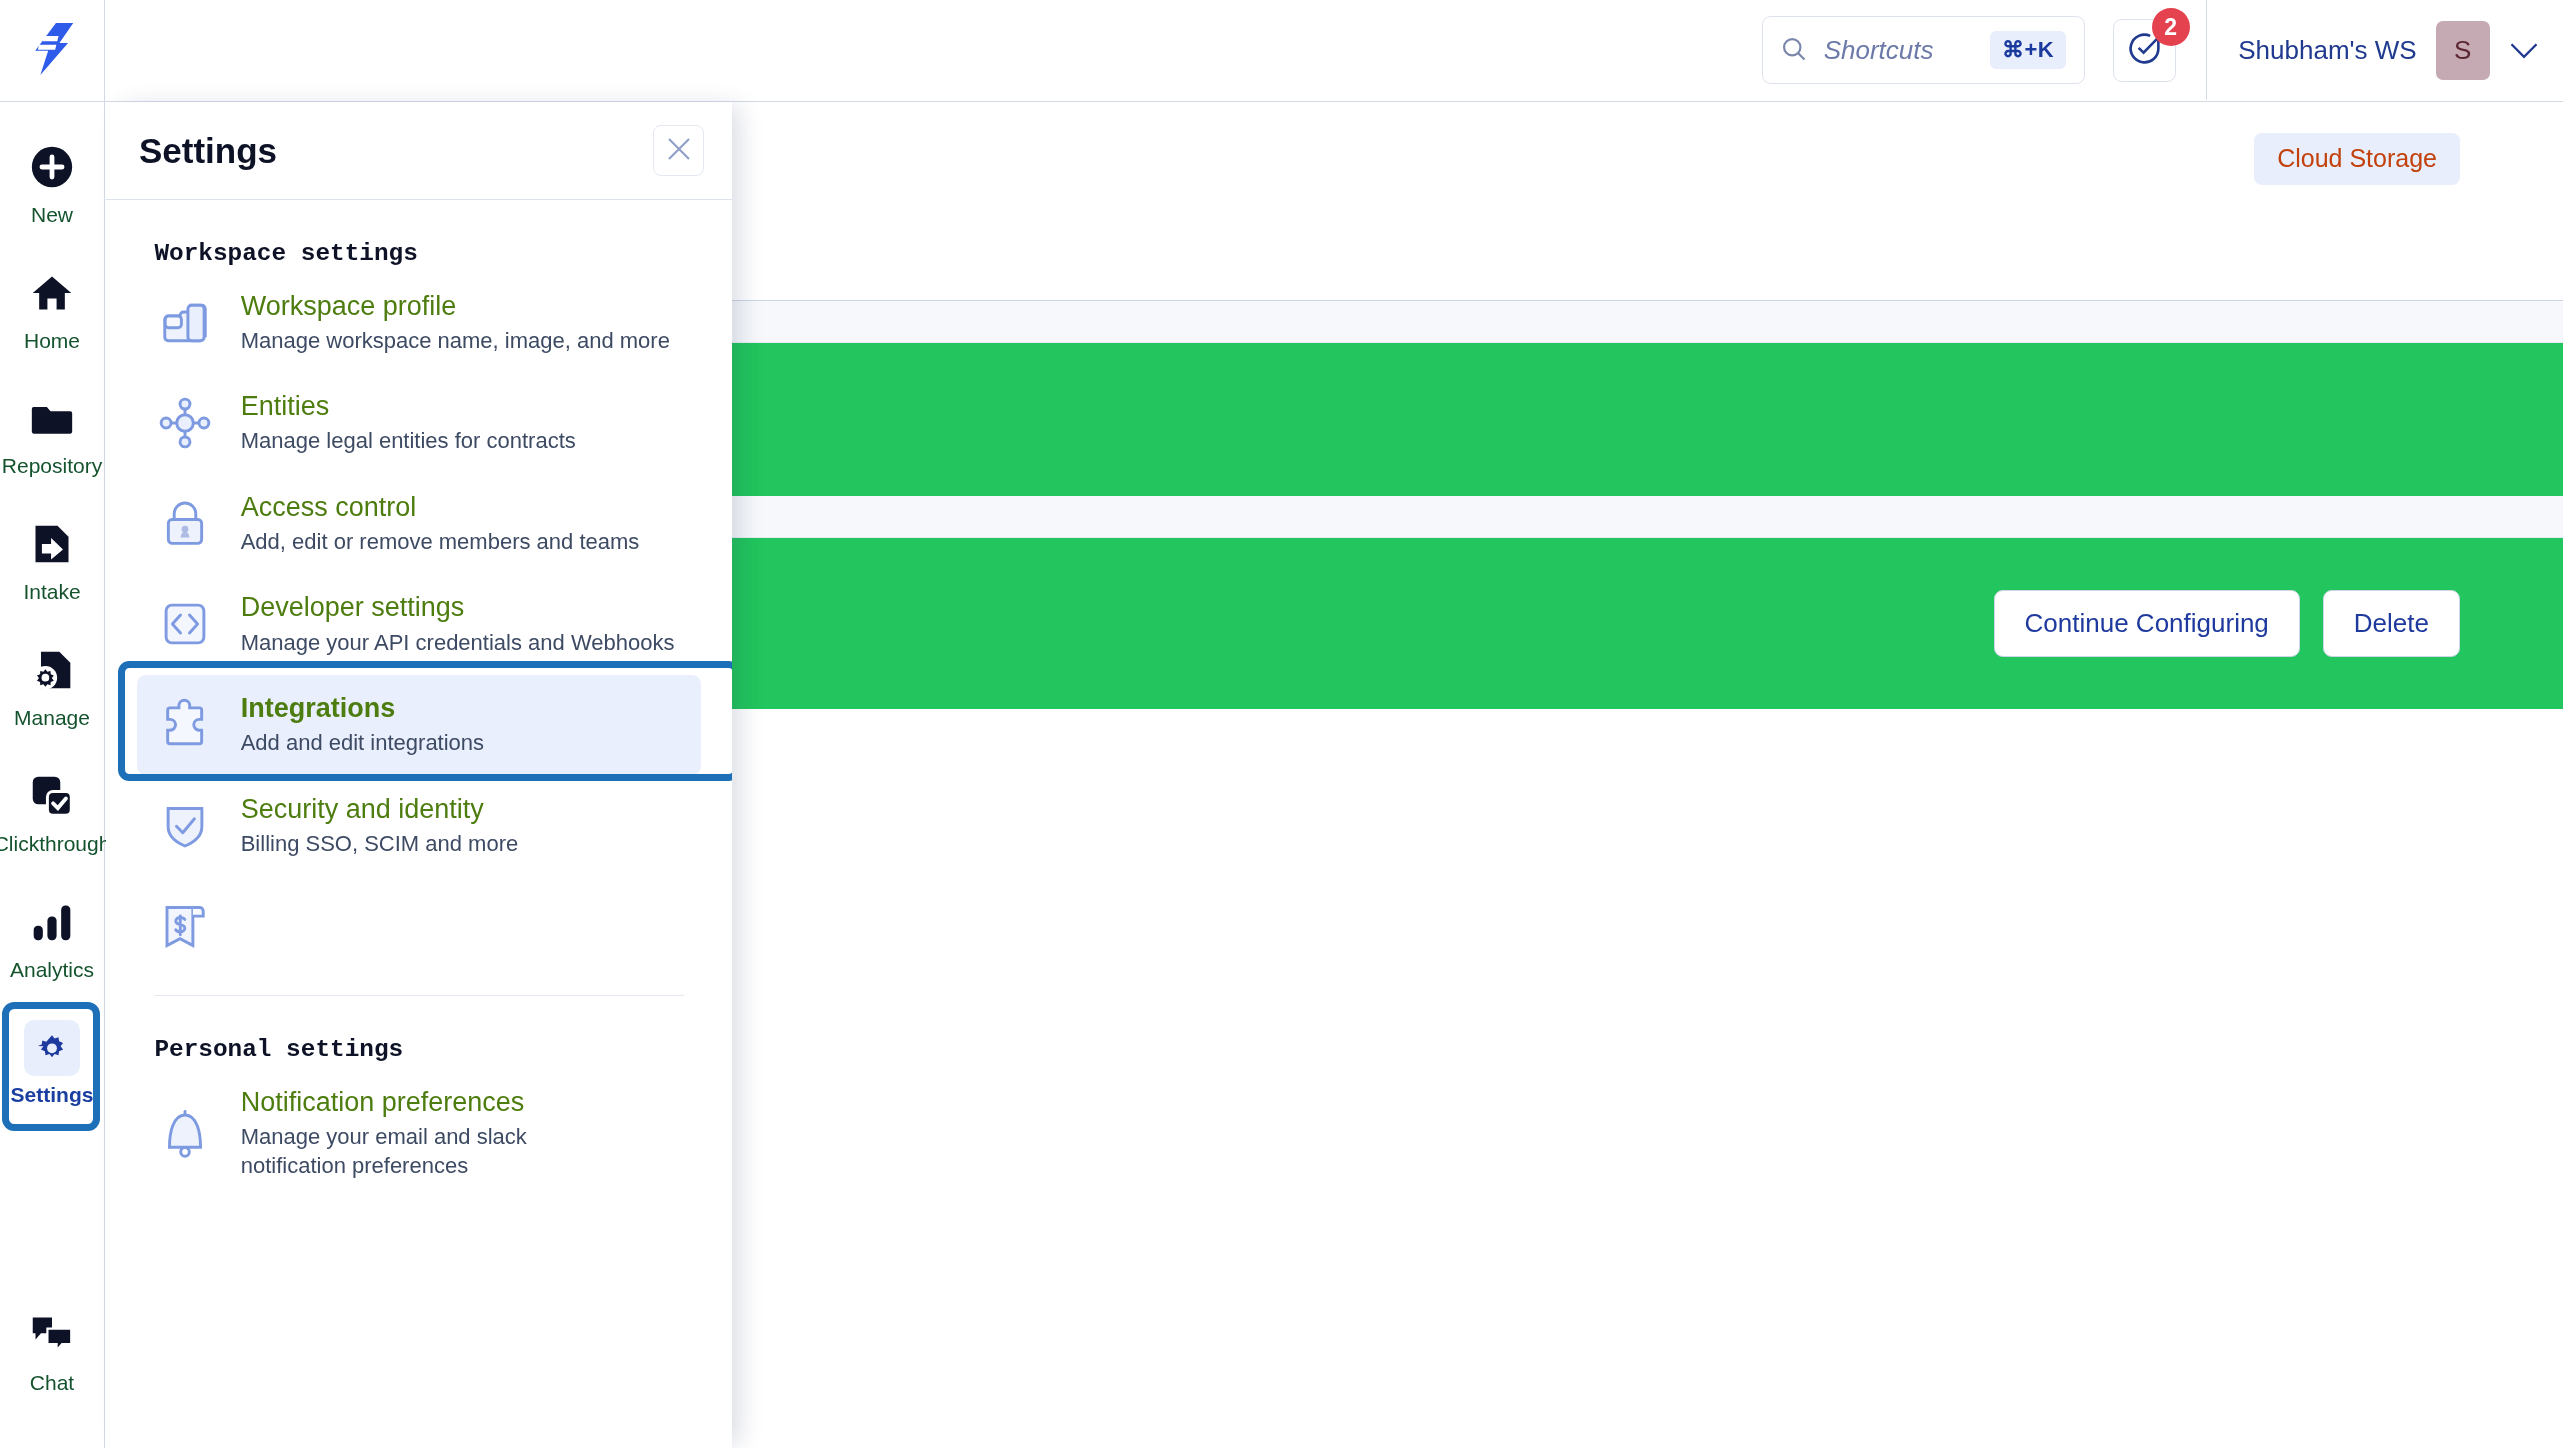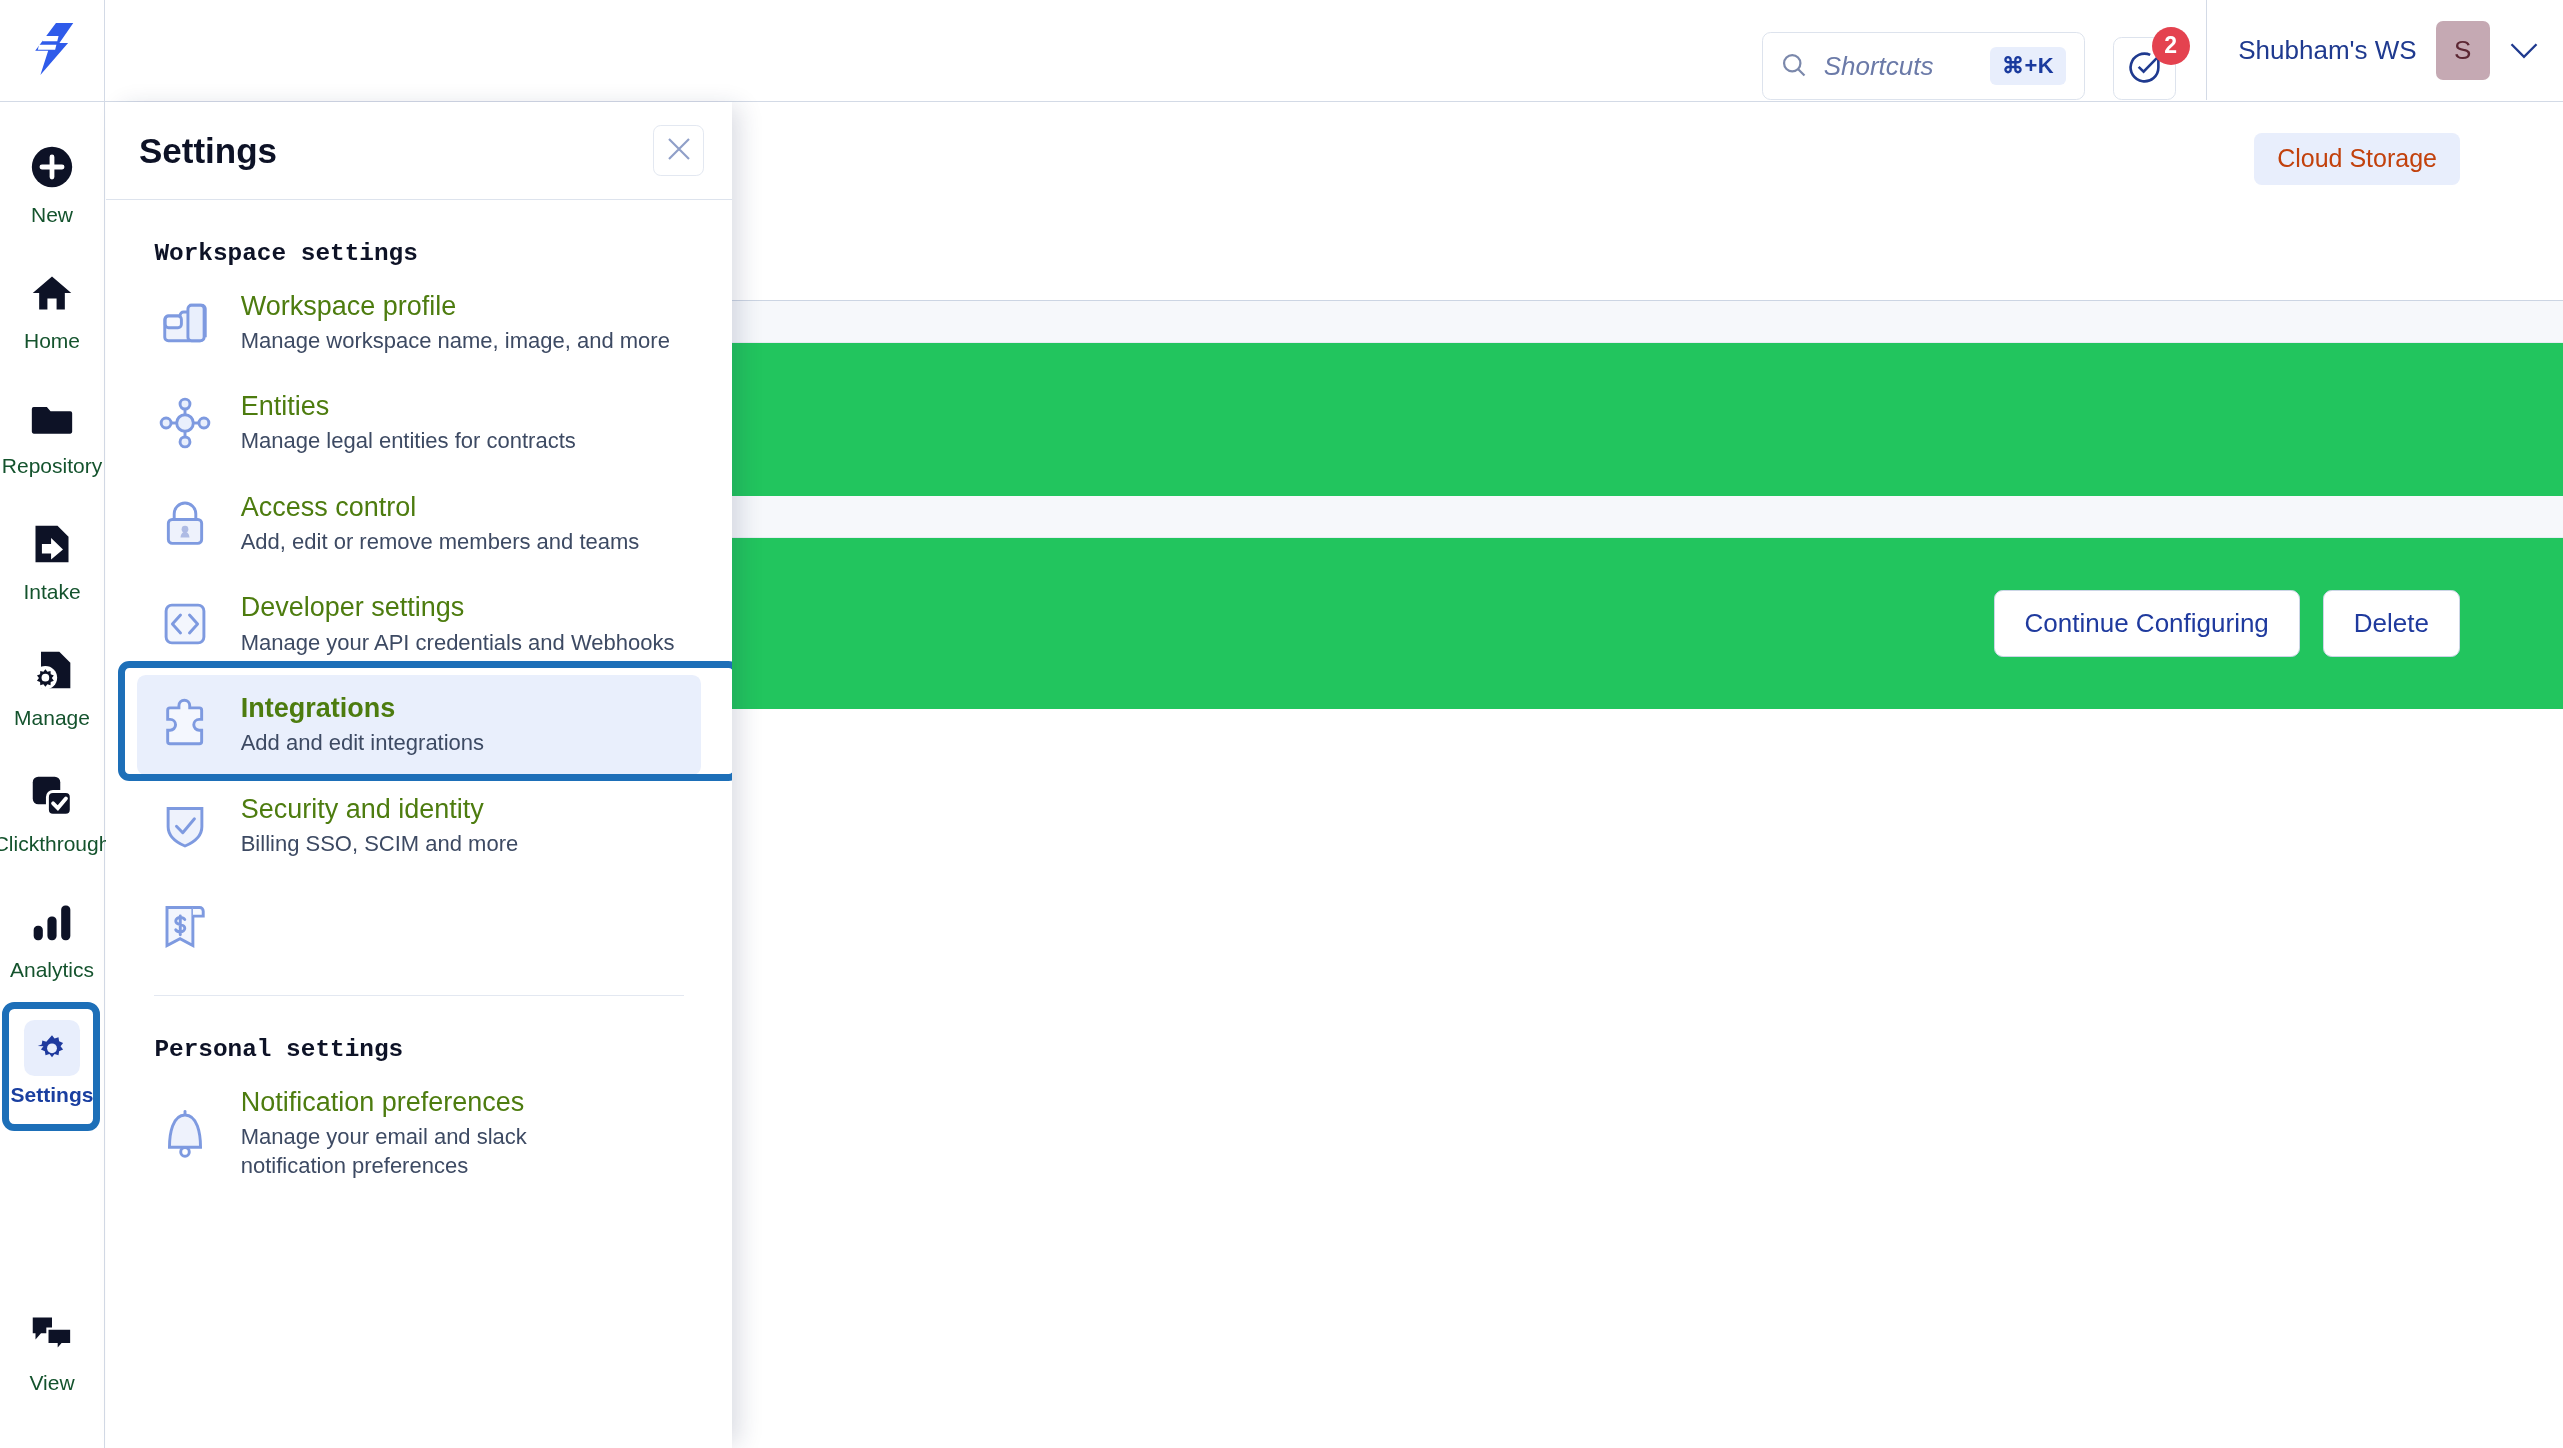--- a/index.html
+++ b/index.html
@@ -18,21 +18,21 @@
     border-bottom: 1.7px solid #d3dae6;
     display: flex; align-items: center;
   }
   .logo-cell {
     width: 105px; height: 102px;
     display: flex; align-items: center; justify-content: center;
     border-right: 1.7px solid #d3dae6;
   }
   .topbar-right {
     position: absolute; right: 0; top: 0; height: 100px;
-    display: flex; align-items: flex-end;
+    display: flex; align-items: center;
   }
   .shortcuts-box {
     display: flex; align-items: center; gap: 15.7px;
     width: 323px; height: 68px;
     border: 1.7px solid #dde3ed; border-radius: 8.7px;
     padding: 0 17.4px;
     background: #fff;
   }
   .shortcuts-text {
     font-style: italic; font-size: 26px; color: #6b7aa8; flex: 1;
@@ -333,21 +333,21 @@
       <div class="rail-label">Settings</div>
     </div>
 
     <div class="rail-item rail-chat">
       <div class="rail-icon">
         <svg width="44" height="44" viewBox="0 0 24 24">
           <path d="M1.5 2.5h10.5v8.5H6L3 14.4V11H1.5z" fill="#0d1226"></path>
           <path d="M9.5 8.5H22.5V17H17.5l-3 3.4V17H9.5z" fill="#0d1226" stroke="#ffffff" stroke-width="1.2"></path>
         </svg>
       </div>
-      <div class="rail-label">View</div>
+      <div class="rail-label">Chat</div>
     </div>
   </div>
 
   <div class="content">
     <div class="content-head">
       <div class="cloud-chip">Cloud Storage</div>
     </div>
     <div class="content-subrow">oint</div>
     <div class="band"></div>
     <div class="card-row">

